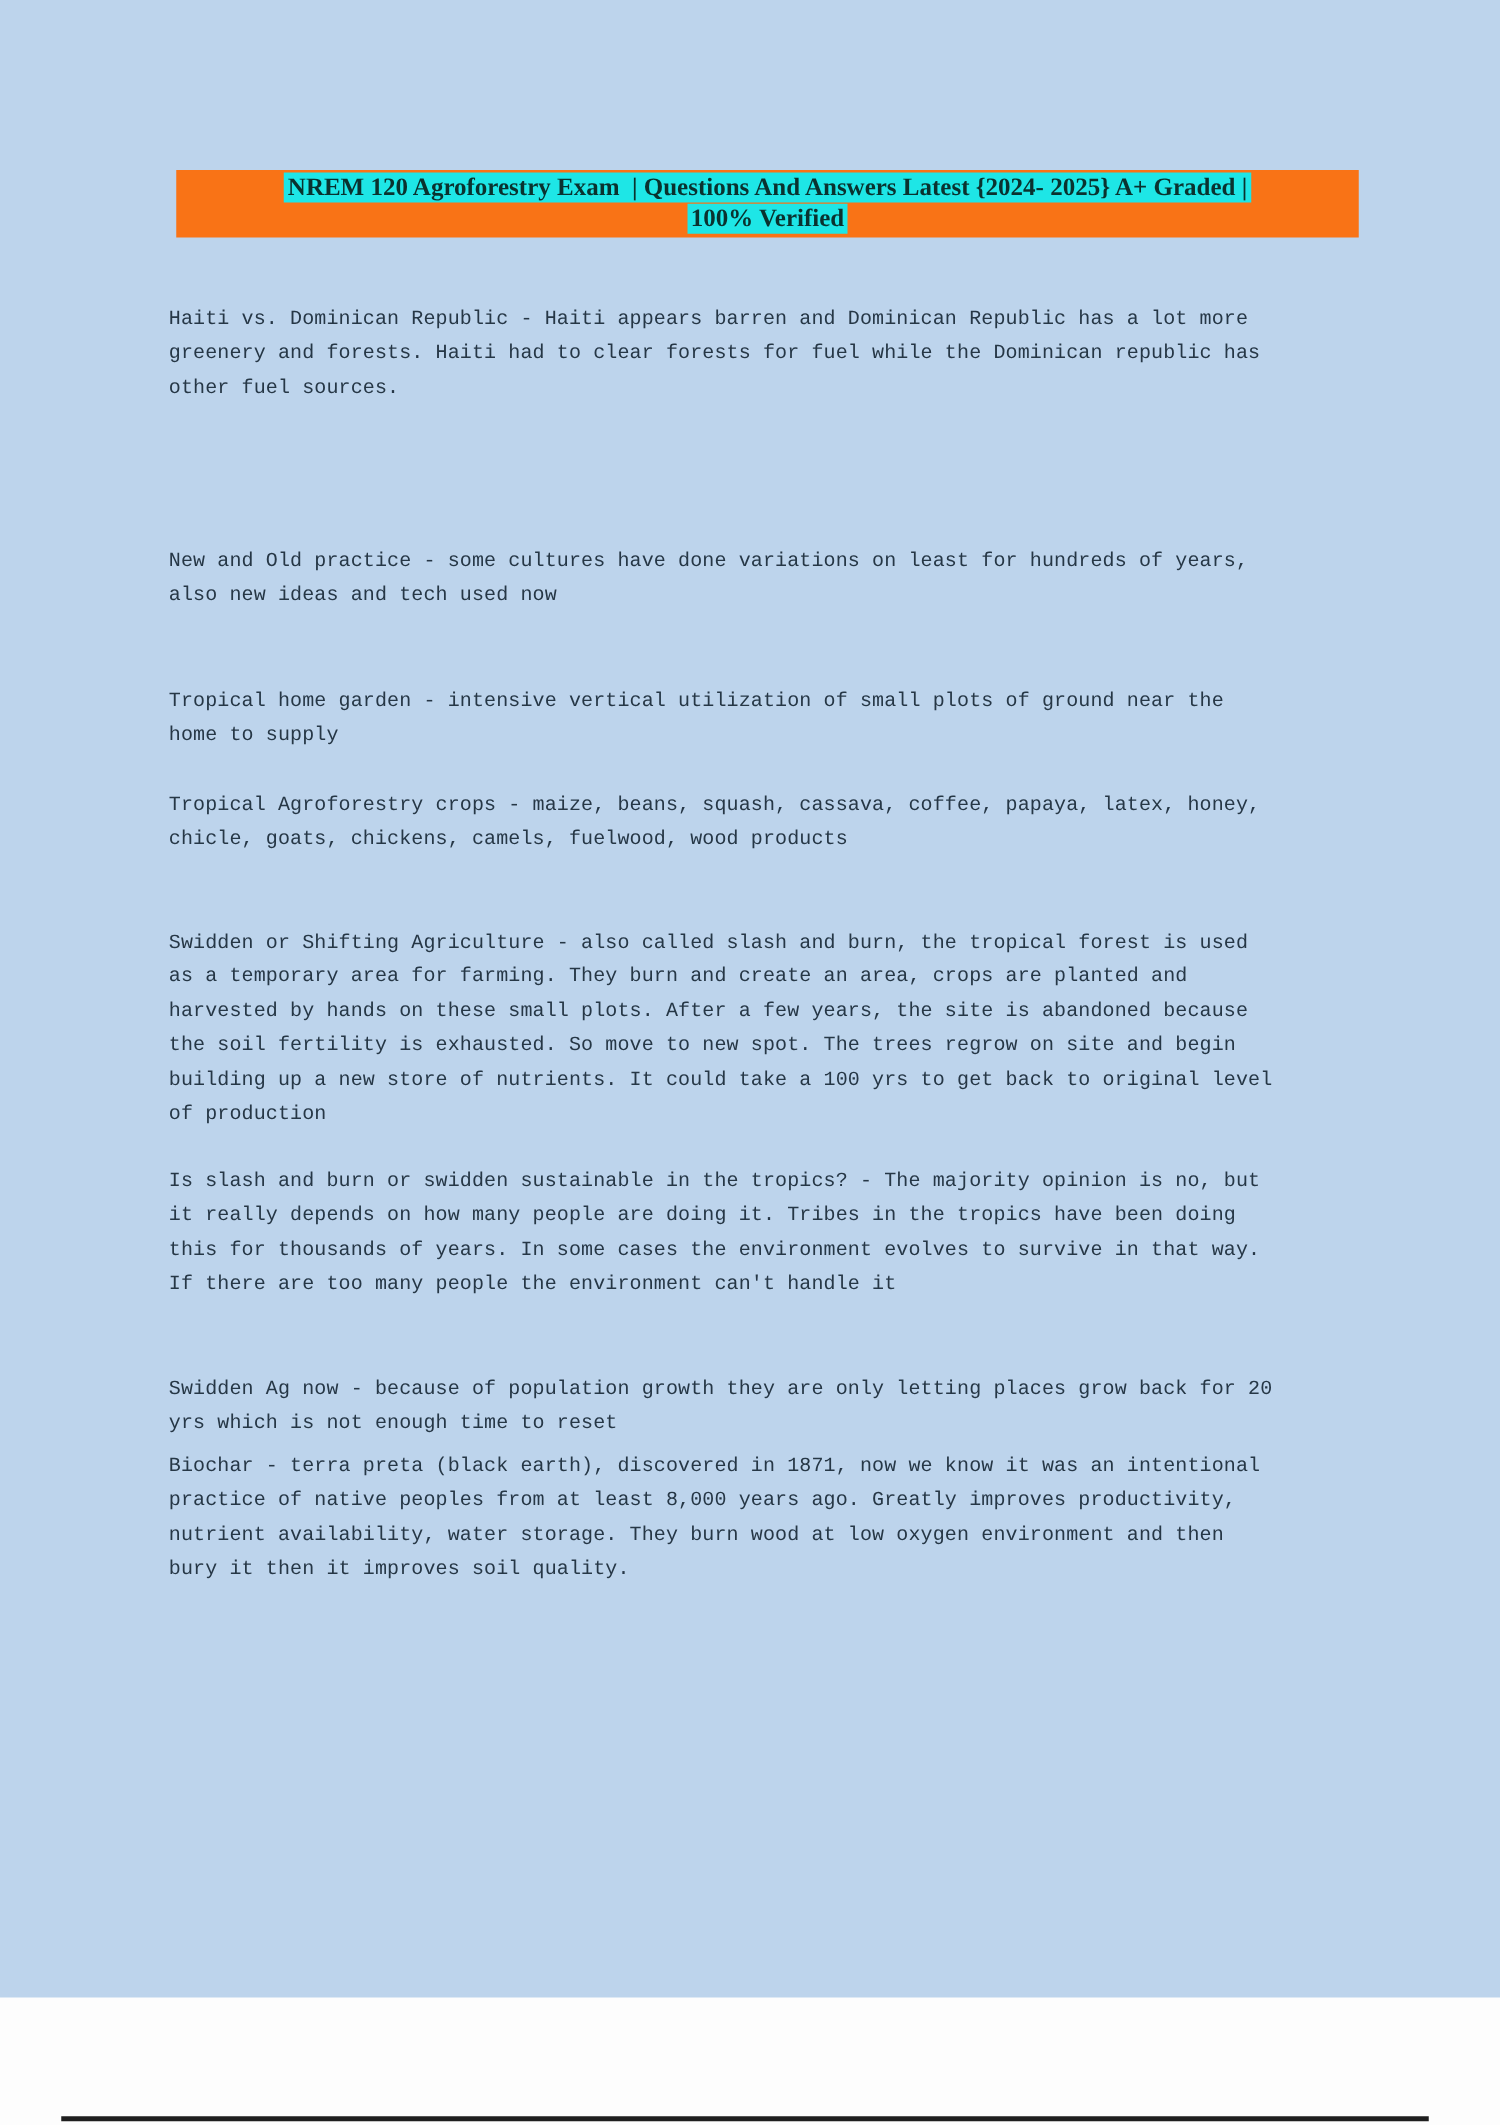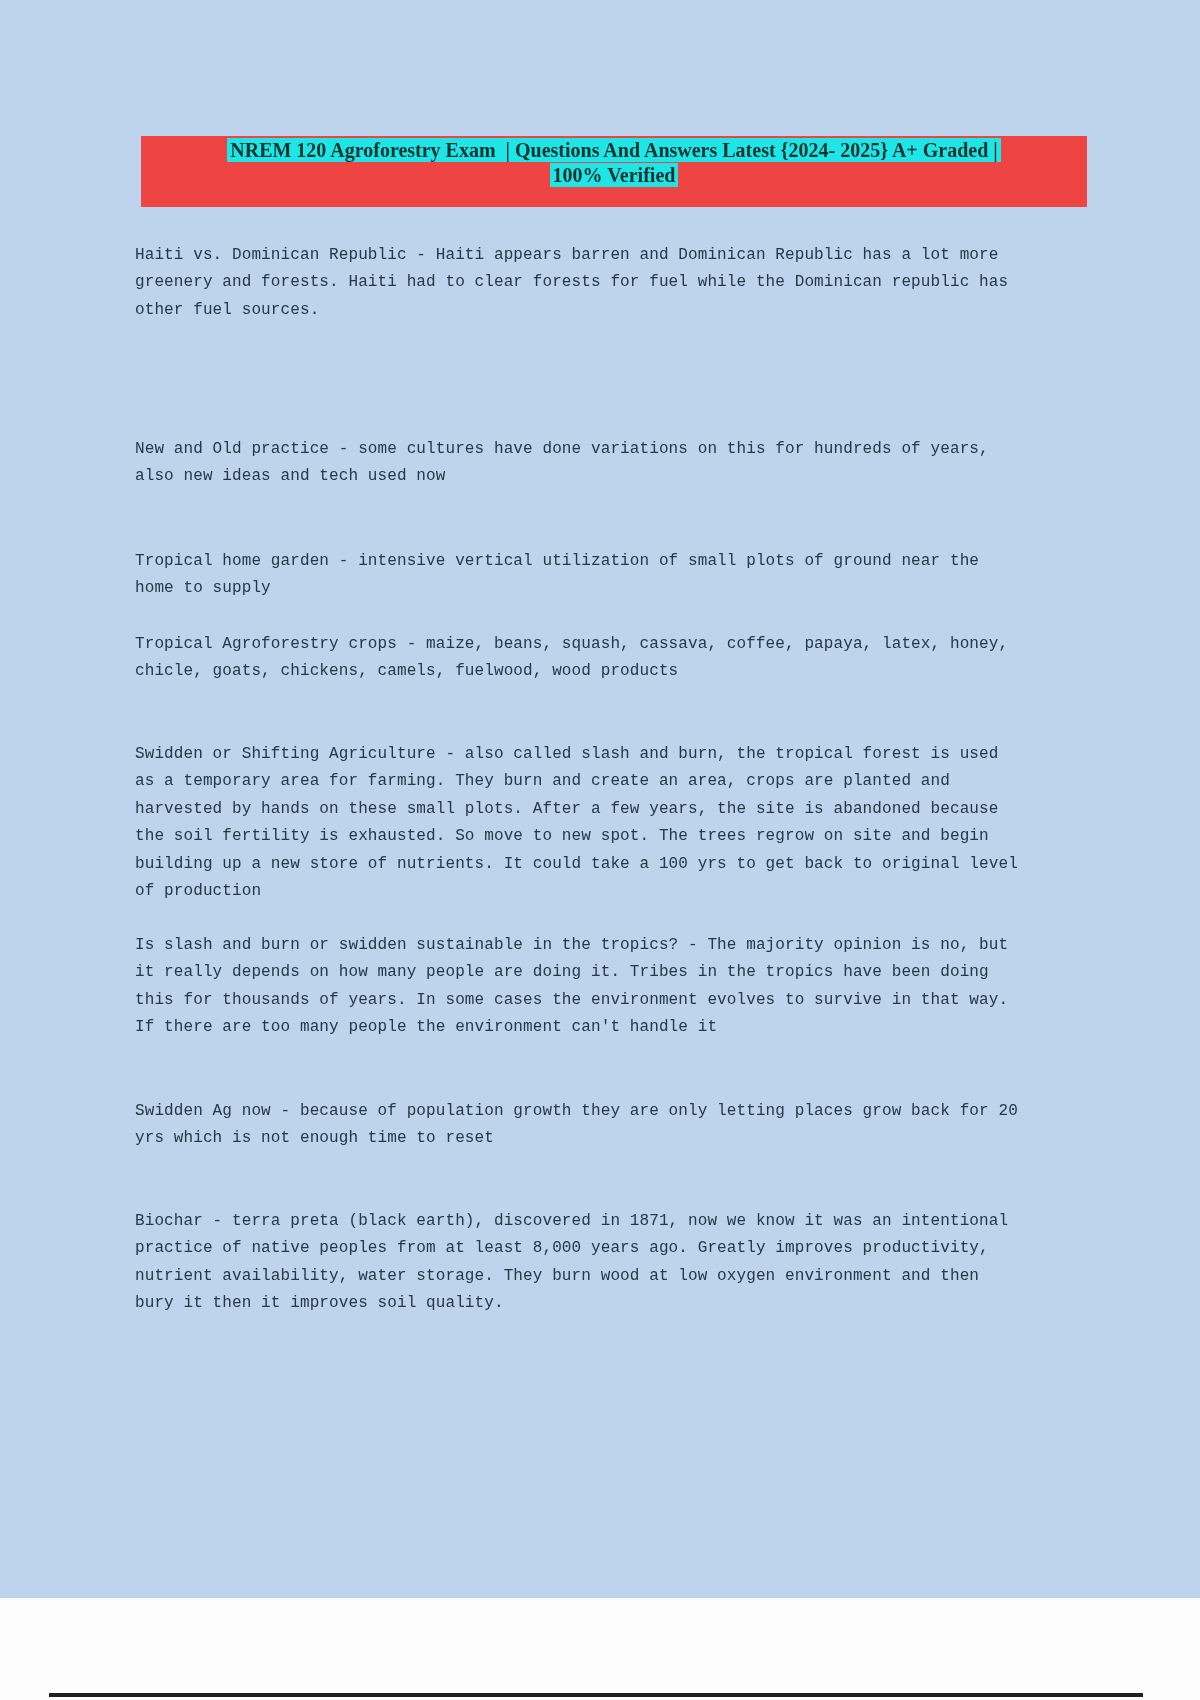--- a/index.html
+++ b/index.html
@@ -15,23 +15,23 @@
     overflow: hidden;
     font-family: "Liberation Sans", sans-serif;
   }
   
   .title-block {
     position: absolute;
     left: 141px;
     top: 136px;
     width: 946px;
     min-height: 50px;
-    background: #ef4444;
+    background: #f97316;
     text-align: center;
-    padding: 2px 0 19px 0;
+    padding: 2px 0 2px 0;
   }
   .title-line {
     font-family: "Liberation Serif", serif;
     font-weight: bold;
     font-size: 20px;
     line-height: 25px;
     color: #0a322f;
     white-space: pre-wrap;
   }
   .hl {
@@ -72,25 +72,25 @@
 <body>
 
 <div class="canvas">
 
   <div class="title-block">
     <div class="title-line"><span class="hl">NREM 120 Agroforestry Exam  | Questions And Answers Latest {2024- 2025} A+ Graded |</span></div>
     <div class="title-line"><span class="hl">100% Verified</span></div>
   </div>
 
   <p class="para" style="top:242px">Haiti vs. Dominican Republic - Haiti appears barren and Dominican Republic has a lot more greenery and forests. Haiti had to clear forests for fuel while the Dominican republic has other fuel sources.</p>
-  <p class="para" style="top:436px">New and Old practice - some cultures have done variations on this for hundreds of years, also new ideas and tech used now</p>
+  <p class="para" style="top:436px">New and Old practice - some cultures have done variations on least for hundreds of years, also new ideas and tech used now</p>
   <p class="para" style="top:631px">Tropical Agroforestry crops - maize, beans, squash, cassava, coffee, papaya, latex, honey, chicle, goats, chickens, camels, fuelwood, wood products</p>
   <p class="para" style="top:548px">Tropical home garden - intensive vertical utilization of small plots of ground near the home to supply</p>
   <p class="para" style="top:741px">Swidden or Shifting Agriculture - also called slash and burn, the tropical forest is used as a temporary area for farming. They burn and create an area, crops are planted and harvested by hands on these small plots. After a few years, the site is abandoned because the soil fertility is exhausted. So move to new spot. The trees regrow on site and begin building up a new store of nutrients. It could take a 100 yrs to get back to original level of production</p>
   <p class="para" style="top:932px">Is slash and burn or swidden sustainable in the tropics? - The majority opinion is no, but it really depends on how many people are doing it. Tribes in the tropics have been doing this for thousands of years. In some cases the environment evolves to survive in that way. If there are too many people the environment can't handle it</p>
   <p class="para" style="top:1098px">Swidden Ag now - because of population growth they are only letting places grow back for 20 yrs which is not enough time to reset</p>
-  <p class="para" style="top:1208px">Biochar - terra preta (black earth), discovered in 1871, now we know it was an intentional practice of native peoples from at least 8,000 years ago. Greatly improves productivity, nutrient availability, water storage. They burn wood at low oxygen environment and then bury it then it improves soil quality.</p>
+  <p class="para" style="top:1160px">Biochar - terra preta (black earth), discovered in 1871, now we know it was an intentional practice of native peoples from at least 8,000 years ago. Greatly improves productivity, nutrient availability, water storage. They burn wood at low oxygen environment and then bury it then it improves soil quality.</p>
 
   <div class="page-gap">
     <div class="page-divider-line"></div>
   </div>
 
 </div>
 
 </body></html>

